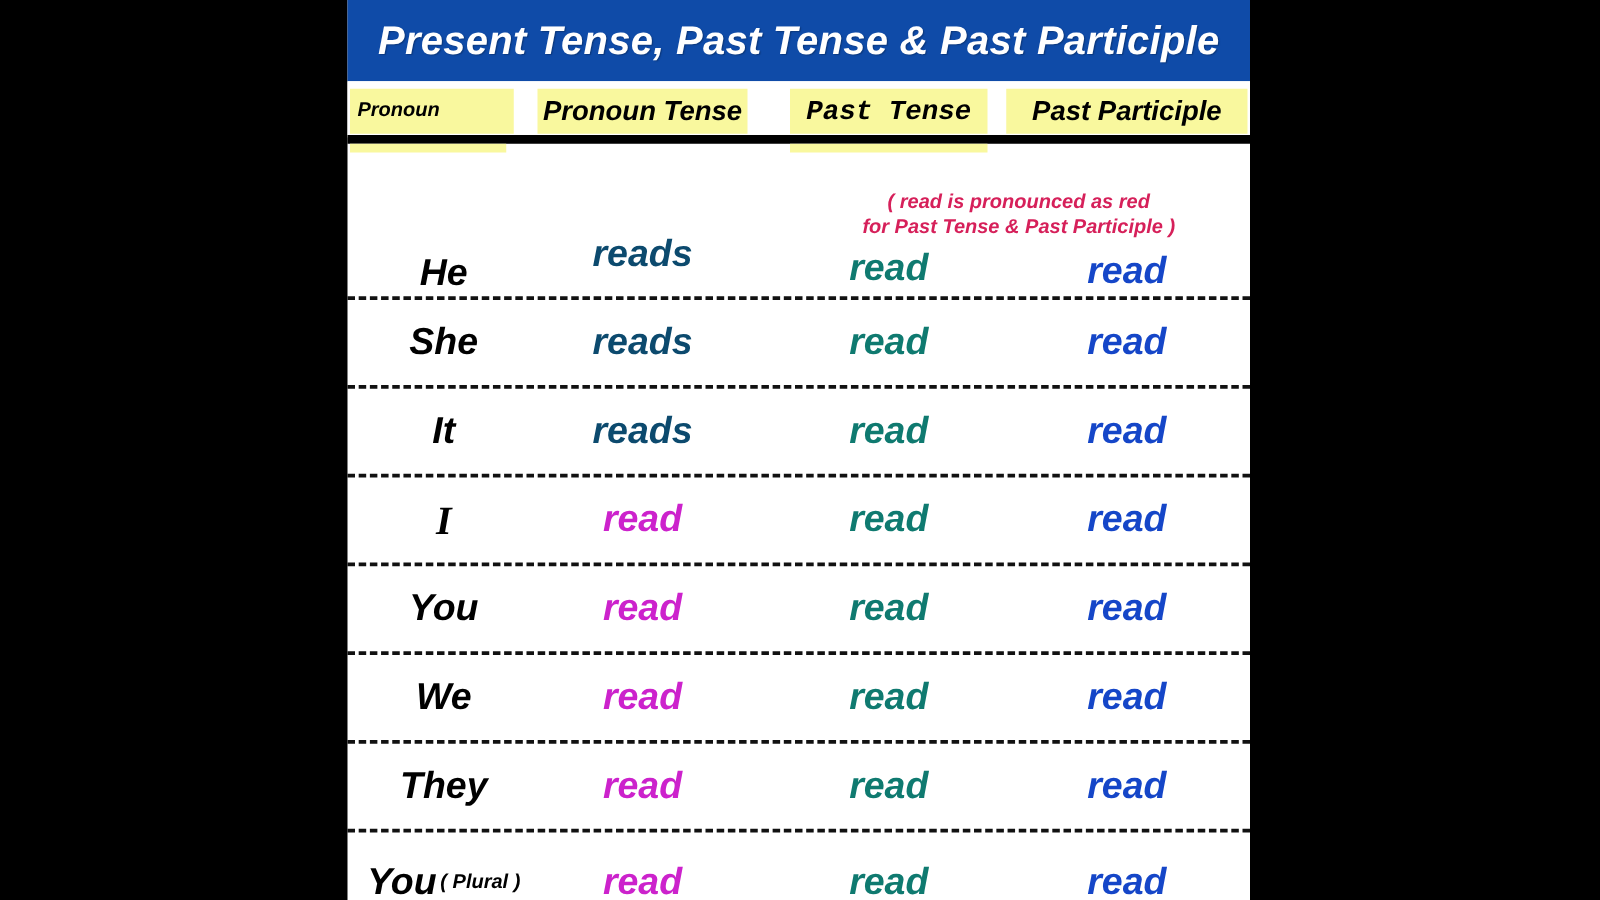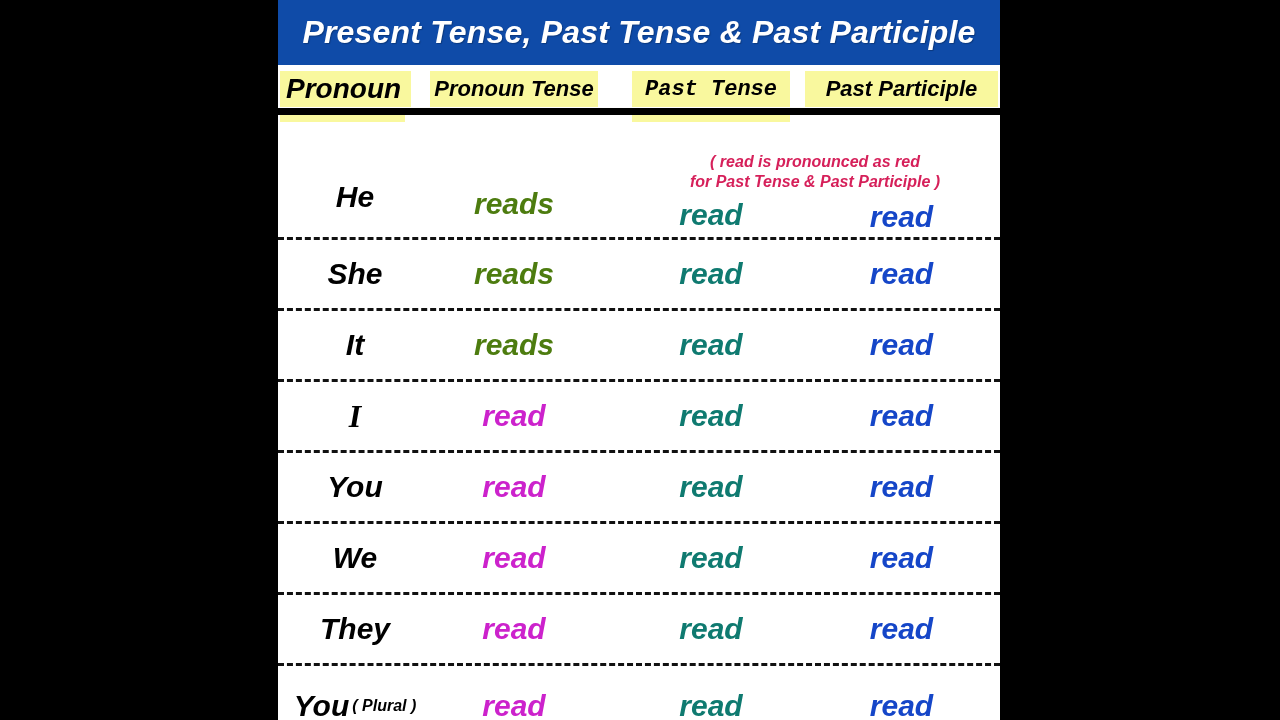--- a/index.html
+++ b/index.html
@@ -43,21 +43,21 @@
     background:#f9f89e;
     display:flex;align-items:center;
   }
   .hcell span{
     font-style:italic;font-weight:bold;
     color:#000000;
     font-size:22px;
     white-space:nowrap;
   }
   .hcell.pronoun{left:2px;width:125px;padding-left:6px;}
-  .hcell.pronoun span{font-size:28px;}
+  .hcell.pronoun span{font-size:16px;}
   .hcell.present{left:152px;width:168px;justify-content:center;}
   .hcell.past{left:354px;width:158px;justify-content:center;font-family:Liberation Mono, monospace;}
   .hcell.participle{left:527px;width:193px;justify-content:center;}
 
   
   .headrule{
     position:absolute;left:0;top:108px;width:722px;height:7px;
     background:#000000;
   }
   
@@ -86,21 +86,21 @@
     position:absolute;
     display:flex;align-items:center;justify-content:center;
     font-style:italic;font-weight:bold;
     white-space:nowrap;
   }
   .c.pron   {left:2px;  width:150px; font-size:30px; color:#000000;}
   .c.pres   {left:152px;width:168px; font-size:30px;}
   .c.pst    {left:354px;width:158px; font-size:30px; color:#0f7a70;}
   .c.part   {left:527px;width:193px; font-size:30px; color:#1546c8;}
 
-  .pres-s{color:#4d7c0f;}
+  .pres-s{color:#0c4a6e;}
   .pres-p{color:#cc22cc;}
 
   
   .annot{
     position:absolute;
     left:354px;top:2px;width:366px;
     text-align:center;
     color:#d6205a;
     font-style:italic;font-weight:bold;
     font-size:16px;
@@ -145,21 +145,21 @@
     </div>
 
     <div class="headrule"></div>
     <div class="yrem a"></div>
     <div class="yrem b"></div>
 
     <div class="tbody" id="table-body">
         <div class="row" style="height: 90px; margin-top: 28px;">
           <div class="cells">
             <div class="annot"><span>( read is pronounced as red</span><span class="l2">for Past Tense &amp; Past Participle )</span></div>
-            <div class="c pron" style="height: 72px; top: 11px;">
+            <div class="c pron" style="height: 72px; top: 33px;">
               <span>He</span>
             </div>
             <div class="c pres pres-s" style="height: 72px; top: 18px;">
               <span>reads</span>
             </div>
             <div class="c pst" style="height: 50px; top: 40px;">
               <span>read</span>
             </div>
             <div class="c part" style="height: 46px; top: 44px;">
               <span>read</span>

